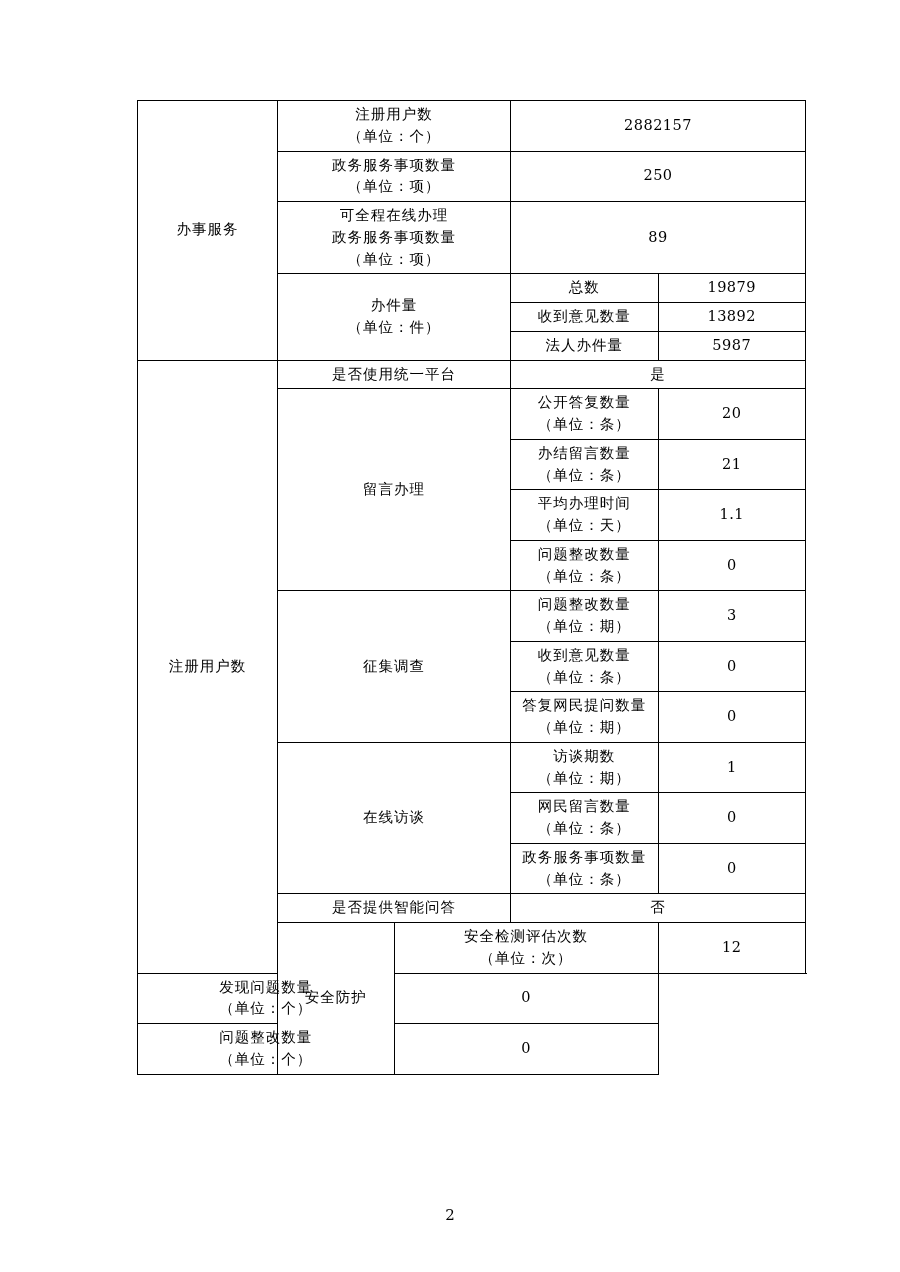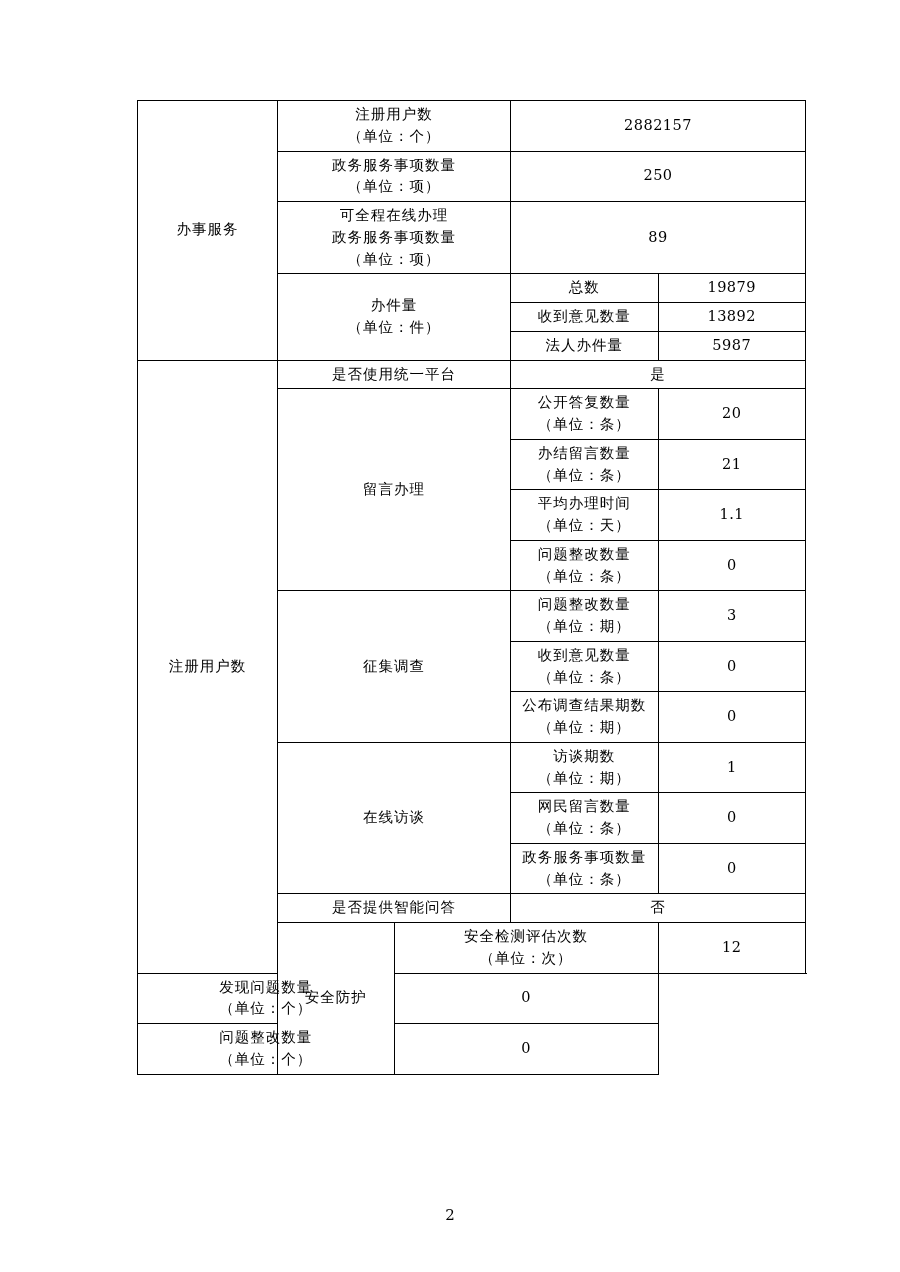--- a/index.html
+++ b/index.html
@@ -168,21 +168,21 @@
       </tr>
       <tr>
         <td class="sub">
           <span class="cn line2">收到意见数量</span>
           <span class="cn line2">（单位：条）</span>
         </td>
         <td class="val num">0</td>
       </tr>
       <tr>
         <td class="sub">
-          <span class="cn line2">公布调查结果期数</span>
+          <span class="cn line2">答复网民提问数量</span>
           <span class="cn line2">（单位：期）</span>
         </td>
         <td class="val num">0</td>
       </tr>
 
       <tr>
         <td class="item cn" colspan="2" rowspan="3">在线访谈</td>
         <td class="sub">
           <span class="cn line2">访谈期数</span>
           <span class="cn line2">（单位：期）</span>

